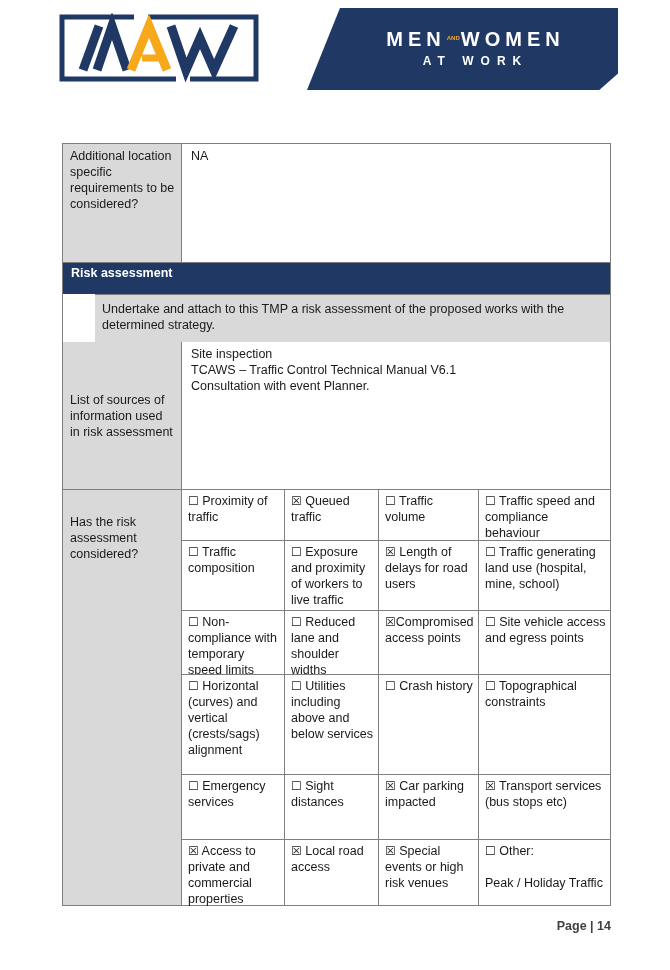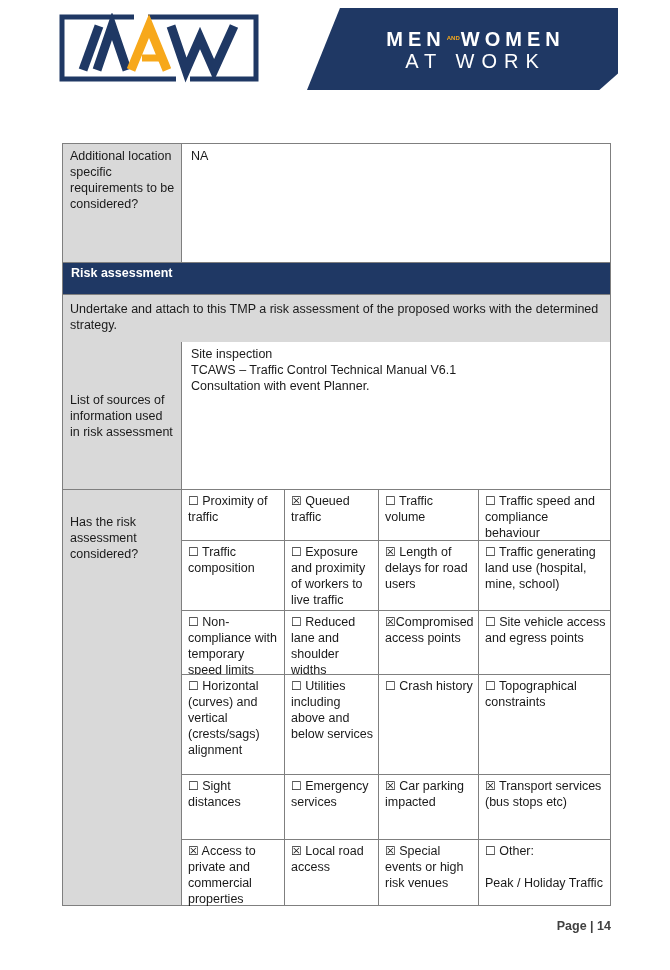--- a/index.html
+++ b/index.html
@@ -10,21 +10,21 @@
   
   .maw-logo{position:absolute;left:58px;top:13px;}
   .brand-logo{
     position:absolute;left:307px;top:8px;width:311px;height:82px;background:#1F3864;
     clip-path:polygon(10.6% 0, 100% 0, 100% 80%, 94% 100%, 0 100%);
     color:#ffffff;text-align:center;box-sizing:border-box;padding-top:19px;padding-left:26px;
   }
   .brand-line1{font-weight:bold;font-size:20px;letter-spacing:5px;line-height:22px;white-space:nowrap;}
   .brand-and{display:inline-block;color:#F7A81B;font-size:6px;letter-spacing:0;font-weight:bold;
     vertical-align:6px;margin:0 1px;}
-  .brand-line2{font-weight:normal;font-size:20px;letter-spacing:7px;line-height:22px;white-space:nowrap;}
+  .brand-line2{font-weight:bold;font-size:12px;letter-spacing:7px;line-height:22px;white-space:nowrap;}
   
   .doc-table{
     position:absolute;left:62px;top:143px;width:549px;box-sizing:border-box;
     border:1px solid #7f7f7f;background:#ffffff;
   }
   .row{display:flex;box-sizing:border-box;}
   .row + .row{border-top:1px solid #7f7f7f;}
   .cell{box-sizing:border-box;}
   .label{
     width:119px;flex:0 0 119px;background:#D9D9D9;border-right:1px solid #7f7f7f;
@@ -32,20 +32,21 @@
   }
   .value{flex:1;padding:4px 6px 4px 9px;background:#ffffff;}
   .r-additional{height:118px;}
   .section-header{
     height:32px;background:#1F3864;color:#ffffff;font-weight:bold;
     padding:2px 8px;box-sizing:border-box;border-top:1px solid #7f7f7f;
   }
   .section-note{
     height:48px;background:#D9D9D9;padding:6px 8px 4px 7px;box-sizing:border-box;
     border-top:1px solid #7f7f7f;
+    margin-left:32px;
   }
   .r-sources{height:147px;}
   .r-sources .label{display:flex;flex-direction:column;justify-content:center;}
   .r-sources .value{}
   .r-considered .label{padding-top:24px;}
   .grid{
     flex:1;display:grid;
     grid-template-columns:102px 94px 100px 1fr;
     grid-template-rows:50px 70px 64px 100px 65px 66px;
   }
@@ -120,22 +121,22 @@
           <div class="gcell"><span class="cb">☒</span> Length of delays for road users</div>
           <div class="gcell"><span class="cb">☐</span> Traffic generating land use (hospital, mine, school)</div>
           <div class="gcell"><span class="cb">☐</span> Non-compliance with temporary speed limits</div>
           <div class="gcell"><span class="cb">☐</span> Reduced lane and shoulder widths</div>
           <div class="gcell"><span class="cb">☒</span>Compromised access points</div>
           <div class="gcell"><span class="cb">☐</span> Site vehicle access and egress points</div>
           <div class="gcell"><span class="cb">☐</span> Horizontal (curves) and vertical (crests/sags) alignment</div>
           <div class="gcell"><span class="cb">☐</span> Utilities including above and below services</div>
           <div class="gcell"><span class="cb">☐</span> Crash history</div>
           <div class="gcell"><span class="cb">☐</span> Topographical constraints</div>
+          <div class="gcell"><span class="cb">☐</span> Emergency services</div>
           <div class="gcell"><span class="cb">☐</span> Sight distances</div>
-          <div class="gcell"><span class="cb">☐</span> Emergency services</div>
           <div class="gcell"><span class="cb">☒</span> Car parking impacted</div>
           <div class="gcell"><span class="cb">☒</span> Transport services (bus stops etc)</div>
           <div class="gcell"><span class="cb">☒</span> Access to private and commercial properties</div>
           <div class="gcell"><span class="cb">☒</span> Local road access</div>
           <div class="gcell"><span class="cb">☒</span> Special events or high risk venues</div>
           <div class="gcell"><span class="cb">☐</span> Other:<div class="extra">Peak / Holiday Traffic</div></div>
         </div>
     </div>
 
   </div>

